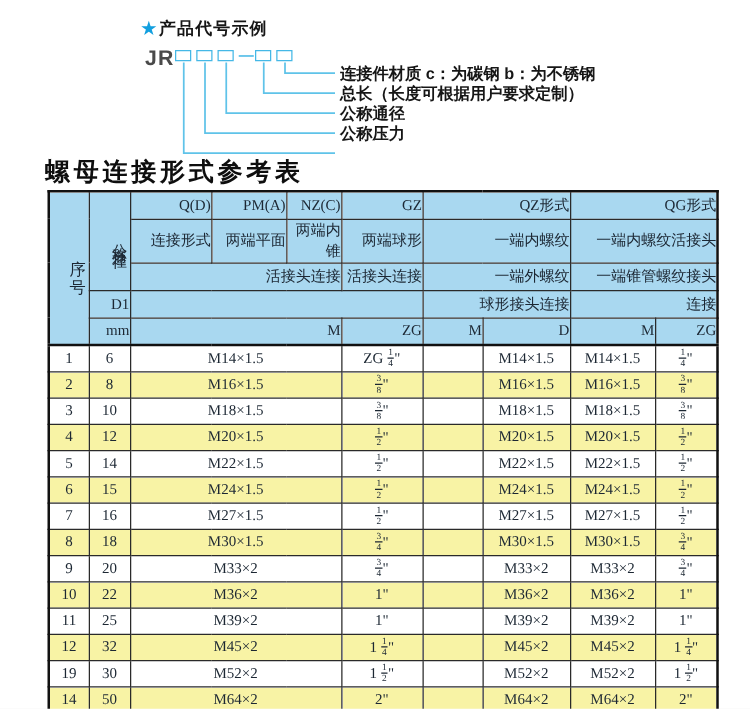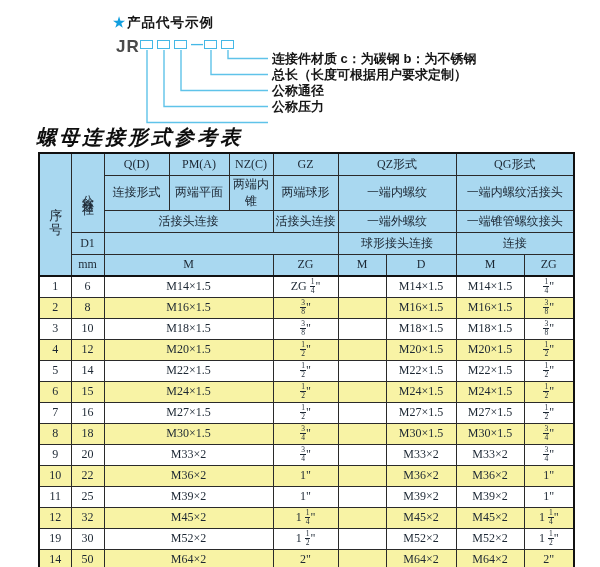--- a/index.html
+++ b/index.html
@@ -16,28 +16,28 @@
   .code-prefix{position:absolute;left:116px;top:37px;font-size:17px;font-weight:bold;color:#4a4a4a;letter-spacing:1px;}
   .code-boxes{position:absolute;left:140px;top:40px;display:flex;align-items:center;gap:4px;}
   .code-box{width:13px;height:9px;border:1.5px solid var(--cyan);background:#fff;}
   .code-dash{color:var(--cyan);font-weight:bold;font-size:12px;line-height:9px;width:9px;text-align:center;}
   .connector-svg{position:absolute;left:0;top:0;width:600px;height:150px;pointer-events:none;}
   .diag-label{position:absolute;left:272px;height:15px;line-height:15px;font-size:13px;font-weight:bold;color:#161616;white-space:nowrap;}
   .lbl-0{top:51px;} .lbl-1{top:67px;} .lbl-2{top:83px;} .lbl-3{top:99px;} .lbl-4{top:115px;}
 
   
   .table-title{position:absolute;left:36px;top:124px;font-family:"DejaVu Serif",serif;
-    font-size:20px;font-weight:bold;font-style:italic;color:#0e0e0e;letter-spacing:3px;}
+    font-size:20px;font-weight:bold;color:#0e0e0e;letter-spacing:3px;}
 
   
   .ref-table{position:absolute;left:38px;top:152px;width:535px;border-collapse:collapse;table-layout:fixed;
     font-family:"Liberation Serif",serif;font-size:12px;color:var(--ink);}
   .ref-table th,.ref-table td{border:1px solid var(--border);padding:0;text-align:center;vertical-align:middle;font-weight:normal;overflow:hidden;}
   .ref-table{border:2px solid #111;}
-  .ref-table thead th{background:var(--hdr);height:22px;font-size:12px;}
+  .ref-table thead th{background:var(--hdr);height:22px;font-size:12px;text-align:right;}
   .ref-table thead{border-bottom:2px solid #111;}
   .ref-table tbody td{height:21px;background:#fff;}
   .ref-table tbody tr.alt td{background:var(--alt);}
   .vert{writing-mode:vertical-lr;text-orientation:upright;margin:0 auto;}
   .vert.seq{letter-spacing:16px;font-size:13px;}
   .vert.dn{letter-spacing:3px;font-size:12px;}
   .frac{display:inline-block;vertical-align:-3px;text-align:center;font-size:7.5px;line-height:1.1;}
   .frac span{display:block;padding:0 1px;}
   .frac span:first-child{border-bottom:1px solid currentColor;}
 </style>

